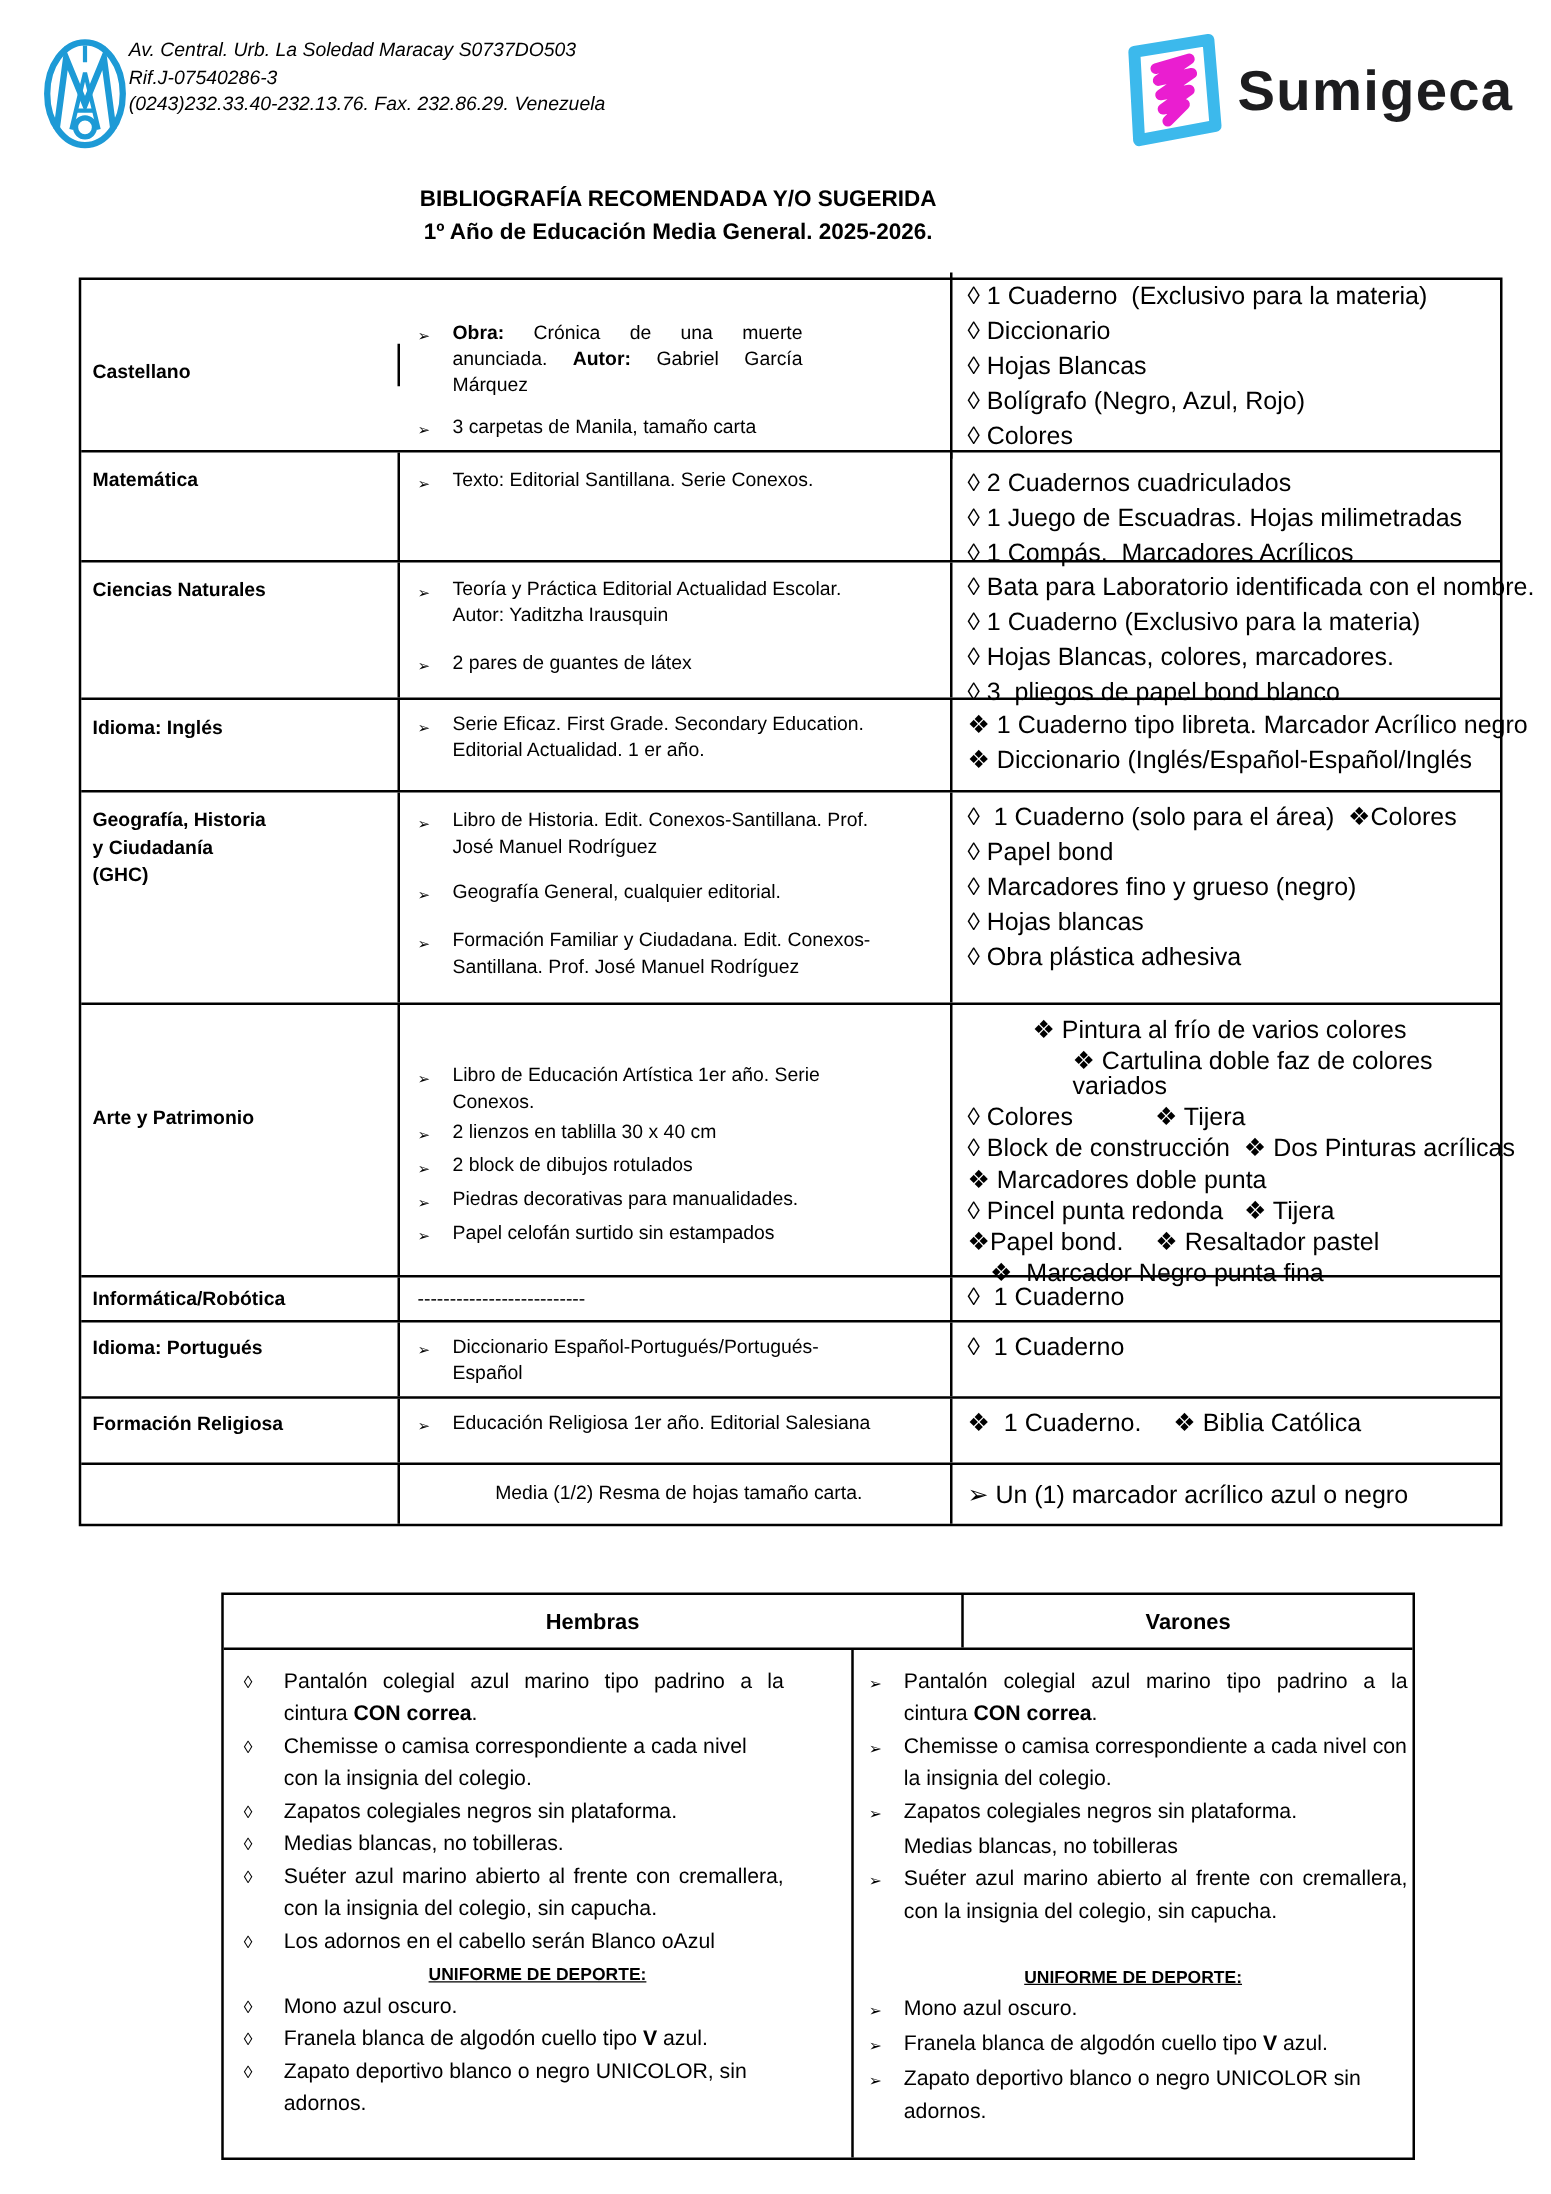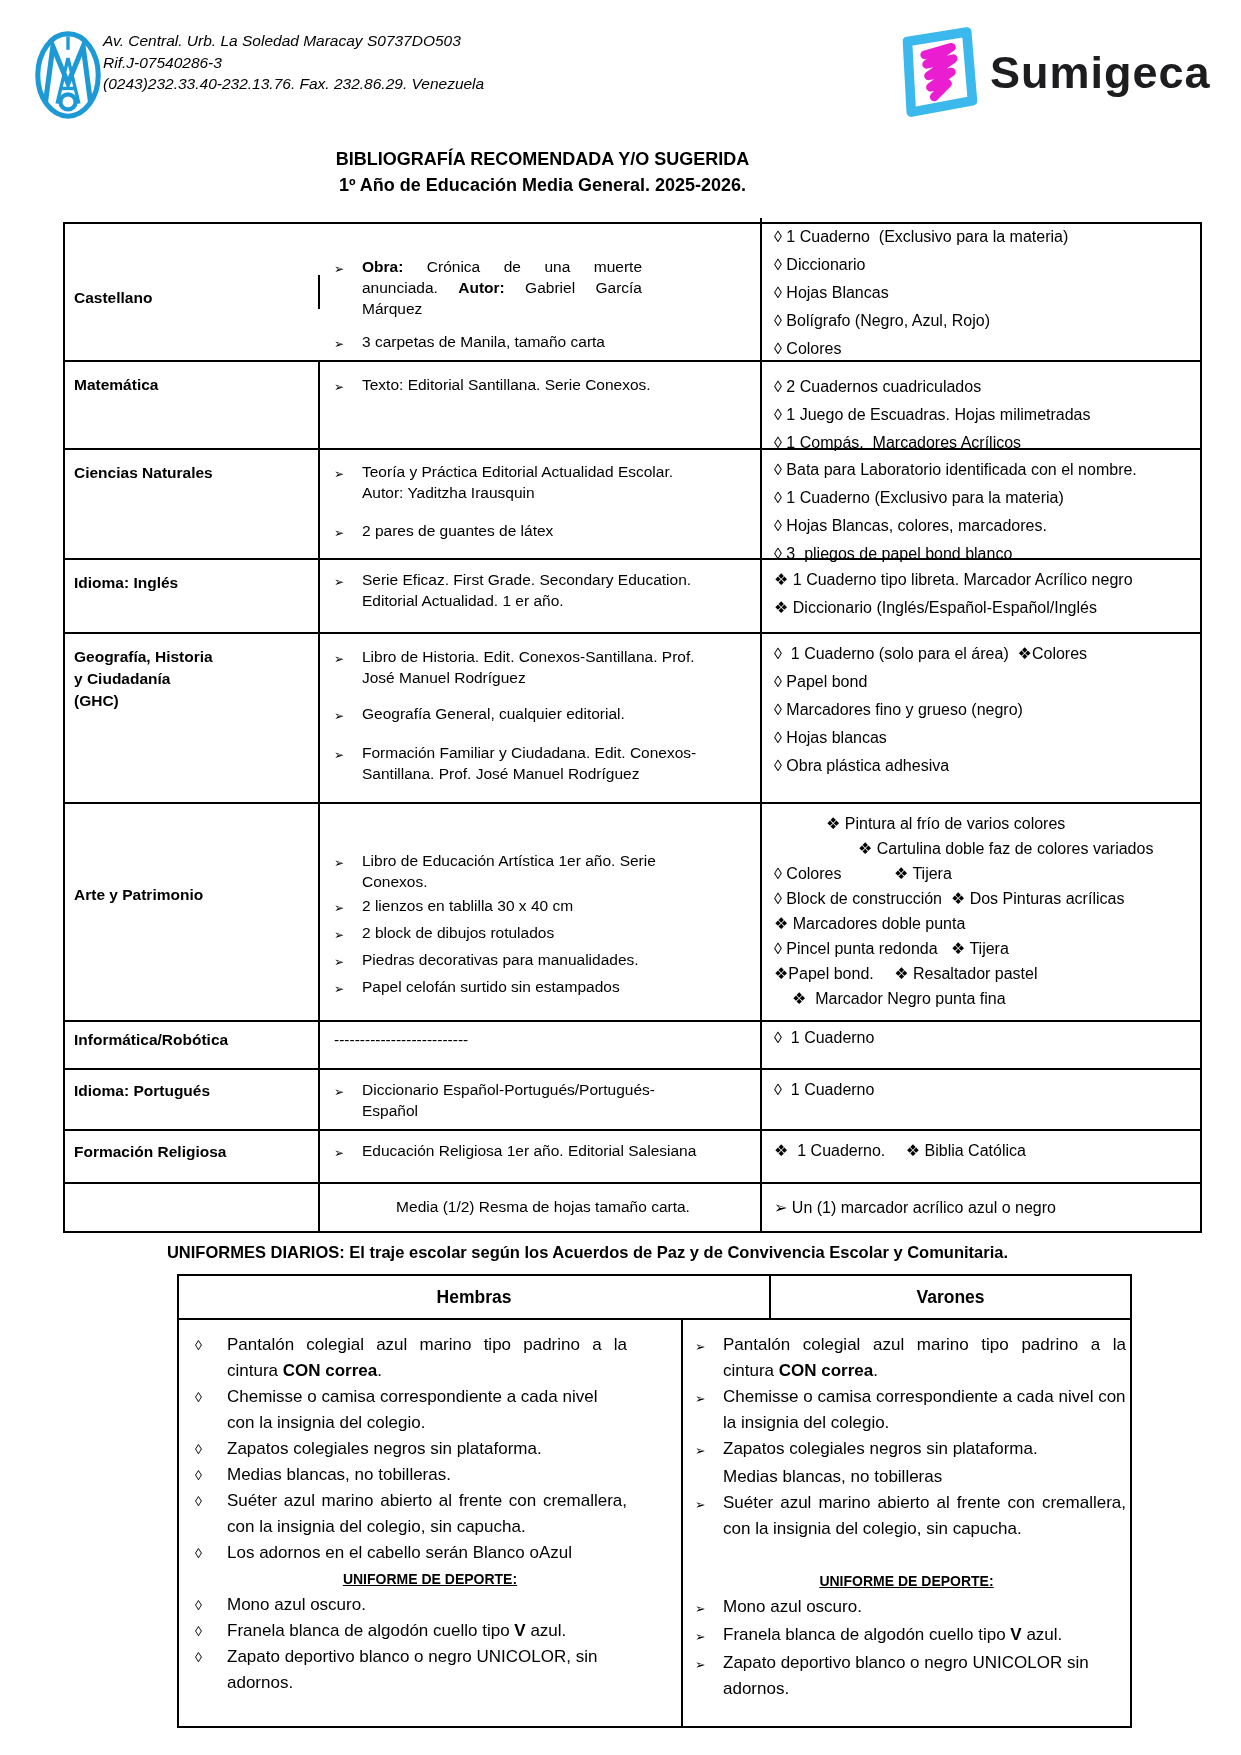--- a/index.html
+++ b/index.html
@@ -18,21 +18,21 @@
 
   
   .bib-table{position:absolute;left:63px;top:222px;width:1135px;border:2px solid #000;box-sizing:content-box;}
   .t-row{display:flex;border-bottom:2px solid #000;box-sizing:border-box;overflow:visible;}
   .t-row:last-child{border-bottom:none;}
   .cell{box-sizing:border-box;}
   .cell-subject{width:255px;border-right:2px solid #000;padding:12px 6px 0 9px;
                 font-weight:bold;font-size:15.5px;line-height:22px;white-space:pre-line;}
   .cell-books{width:442px;border-right:2px solid #000;padding:12px 8px 0 14px;
               font-size:15.5px;line-height:21px;}
-  .cell-mats{width:438px;padding:10px 2px 0 12px;font-size:16px;line-height:20px;}
+  .cell-mats{width:438px;padding:10px 2px 0 12px;font-size:20px;line-height:20px;}
   .book{display:flex;margin-bottom:12px;}
   .bk-arrow{flex:none;width:28px;font-size:12px;padding-top:3px;}
   .book-text{max-width:345px;}
   .book.justify .book-text{text-align:justify;}
   .book.nowrap .book-text{white-space:nowrap;}
   .book.center{justify-content:center;}
   .book.center .book-text{max-width:none;text-align:center;}
   .mat-line{margin-bottom:8px;white-space:pre-wrap;}
   .mat-line.nowrap{white-space:pre;}
   .mat-line.ind-sm{padding-left:18px;}
@@ -240,21 +240,21 @@
           <div class="mat-line ind-md">❖ Pintura al frío de varios colores</div>
           <div class="mat-line ind-lg">❖ Cartulina doble faz de colores variados</div>
           <div class="mat-line">◊ Colores    ❖ Tijera</div>
           <div class="mat-line nowrap">◊ Block de construcción  ❖ Dos Pinturas acrílicas</div>
           <div class="mat-line">❖ Marcadores doble punta</div>
           <div class="mat-line">◊ Pincel punta redonda   ❖ Tijera</div>
           <div class="mat-line">❖Papel bond.  ❖ Resaltador pastel</div>
           <div class="mat-line ind-sm">❖  Marcador Negro punta fina</div>
         </div>
       </div>
-      <div class="t-row r6" style="height: 48px;">
+      <div class="t-row r6" style="height: 36px;">
         <div class="cell cell-subject">Informática/Robótica</div>
         <div class="cell cell-books">
           <div class="book">
             <div class="book-text"><span>--------------------------</span></div>
           </div>
         </div>
         <div class="cell cell-mats">
           <div class="mat-line">◊  1 Cuaderno</div>
         </div>
       </div>
@@ -288,21 +288,20 @@
           <div class="book center">
             <div class="book-text"><span>Media (1/2) Resma de hojas tamaño carta.</span></div>
           </div>
         </div>
         <div class="cell cell-mats">
           <div class="mat-line">➢ Un (1) marcador acrílico azul o negro</div>
         </div>
       </div>
     </div>
 
-  <div class="uni-heading">UNIFORMES DIARIOS: El traje escolar según los Acuerdos de Paz y de Convivencia Escolar y Comunitaria.</div>
 
   <div class="uni-table">
     <div class="u-hrow">
       <div class="u-hcell h0">Hembras</div>
       <div class="u-hcell h1">Varones</div>
     </div>
     <div class="u-body">
       <div class="u-col u-col-0">
           <div class="u-item justify">
             <span class="u-bullet">◊</span>

